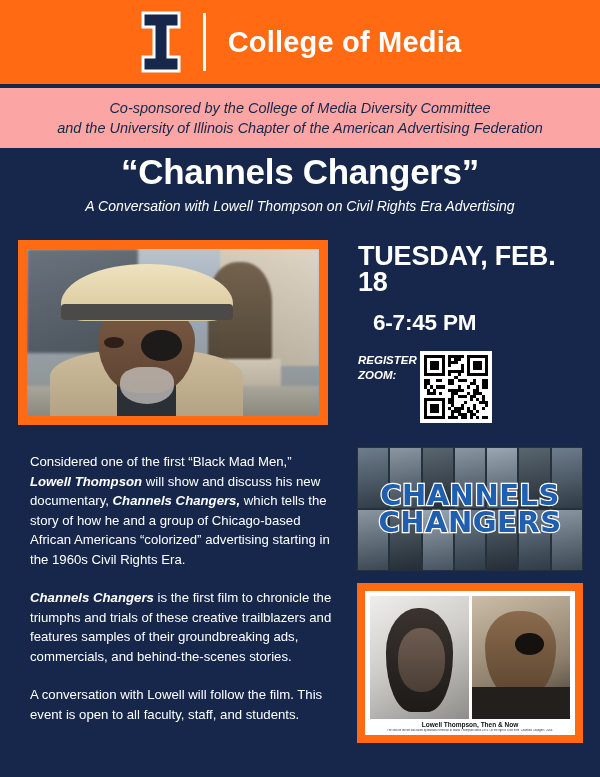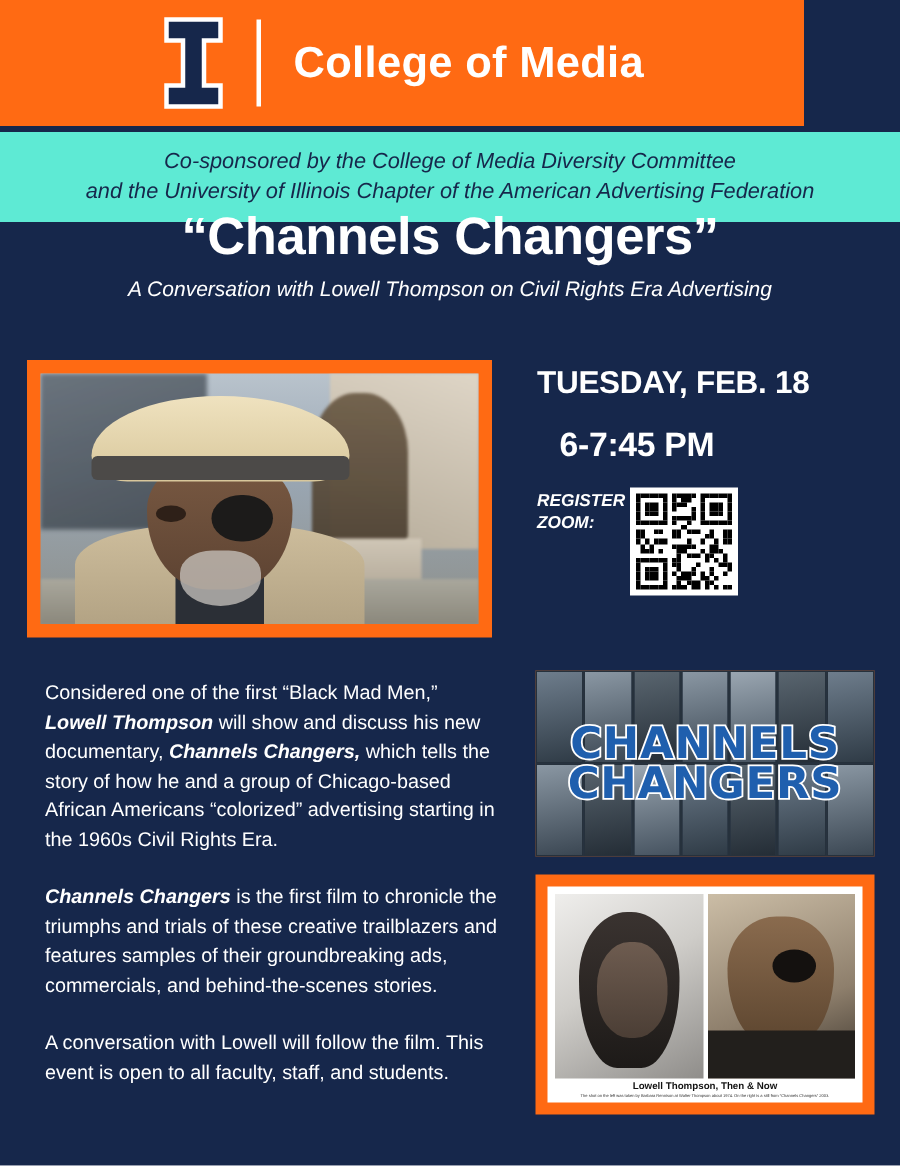--- a/index.html
+++ b/index.html
@@ -15,21 +15,21 @@
     width: 600px;
     height: 777px;
     background: #16274b;
     overflow: hidden;
   }
 
   
   .header-band {
     position: absolute;
     left: 0; top: 0;
-    width: 536px;
+    width: 600px;
     height: 84px;
     background: #ff6a13;
     display: flex;
     align-items: center;
     justify-content: center;
   }
   .header-rule {
     position: absolute;
     left: 0; top: 84px;
     width: 600px;
@@ -59,39 +59,39 @@
     letter-spacing: 0.2px;
     white-space: nowrap;
   }
 
   
   .sponsor-band {
     position: absolute;
     left: 0; top: 88px;
     width: 600px;
     height: 60px;
-    background: #5eead4;
+    background: #fca5a5;
     display: flex;
     flex-direction: column;
     align-items: center;
     justify-content: center;
   }
   .sponsor-line {
     color: #16274b;
     font-style: italic;
     font-size: 14.5px;
     line-height: 20px;
     white-space: nowrap;
     font-weight: 500;
   }
 
   
   .title-block {
     position: absolute;
-    left: 0; top: 138px;
+    left: 0; top: 152px;
     width: 600px;
     text-align: center;
   }
   .main-title {
     color: #ffffff;
     font-size: 35px;
     font-weight: bold;
     letter-spacing: -0.3px;
     line-height: 40px;
     margin: 0;
@@ -222,21 +222,21 @@
   }
 
   
   .details {
     position: absolute;
     left: 358px; top: 243px;
     width: 228px;
   }
   .event-date {
     color: #ffffff;
-    font-size: 21px;
+    font-size: 27px;
     font-weight: bold;
     line-height: 26px;
     letter-spacing: -0.2px;
     margin: 0;
   }
   .event-time {
     color: #ffffff;
     font-size: 22.5px;
     font-weight: bold;
     line-height: 26px;

